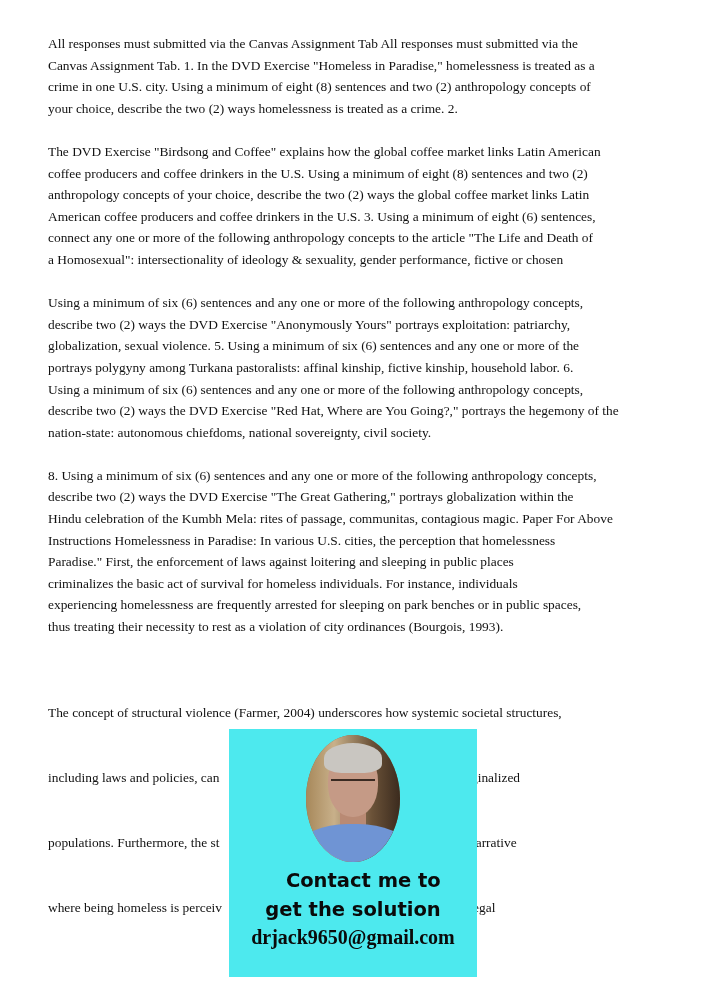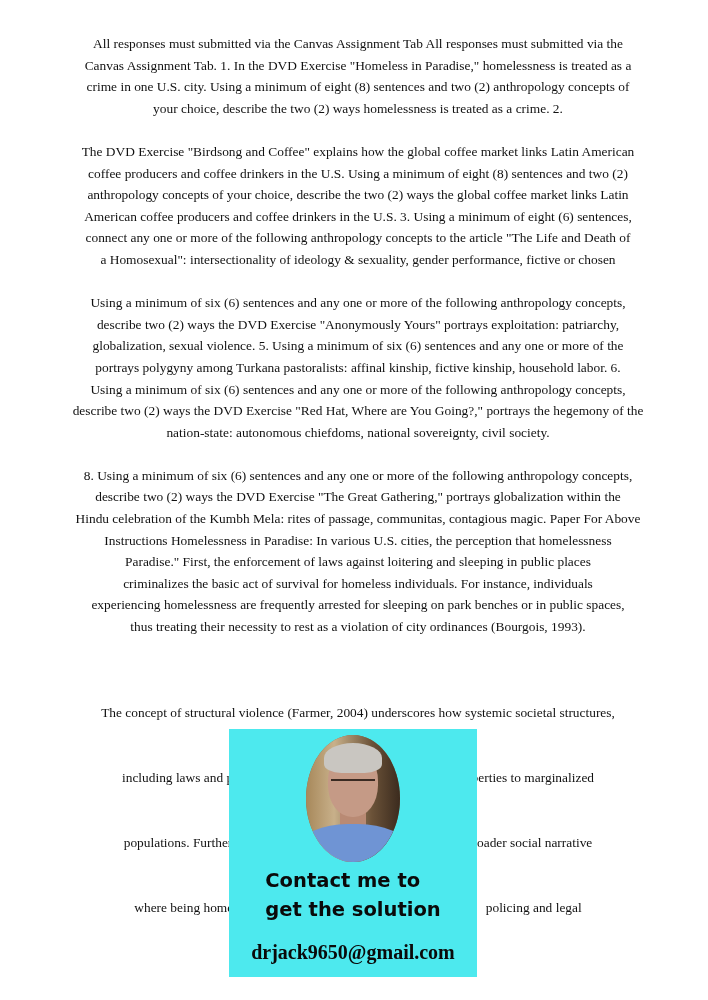--- a/index.html
+++ b/index.html
@@ -2,44 +2,44 @@
 <html><head>
   <meta charset="utf-8">
   <style>
     html, body { margin: 0; padding: 0; background: #ffffff; }
     body { width: 708px; height: 1000px; position: relative; overflow: hidden; }
     .page {
       position: absolute; left: 48px; top: 33px; width: 620px;
       font-family: "Liberation Serif", serif; font-size: 13.4px; line-height: 21.6px;
       color: #111111;
     }
-    .line { white-space: nowrap; display: block; height: 21.6px; text-align: center; }
+    .line { white-space: nowrap; display: block; height: 21.6px; }
     .para { margin: 0 0 21.6px 0; }
     .promo {
       position: absolute; left: 229px; top: 729px; width: 248px; height: 248px;
       background: #4de9ee;
       display: flex; flex-direction: column; align-items: center;
     }
     .avatar {
       margin-top: 6px; width: 94px; height: 127px; border-radius: 50%;
       overflow: hidden; position: relative;
       background: #8a6a45;
     }
     .avatar .bg { position: absolute; inset: 0; background: linear-gradient(90deg,#a7885a 0%,#c8b08a 30%,#6b5238 70%,#3b2b1e 100%); }
     .avatar .shirt { position: absolute; left: -5px; right: -5px; bottom: -10px; height: 48px; background: #6f94d4; border-radius: 45% 45% 0 0; }
     .avatar .neck { position: absolute; left: 34px; width: 26px; bottom: 30px; height: 20px; background: #b98a74; }
     .avatar .face { position: absolute; left: 22px; top: 16px; width: 50px; height: 66px; background: #c59a86; border-radius: 45% 45% 48% 48%; }
     .avatar .hair { position: absolute; left: 18px; top: 8px; width: 58px; height: 30px; background: #c9c6c1; border-radius: 50% 50% 30% 30%; }
     .avatar .glasses { position: absolute; left: 25px; top: 44px; width: 44px; height: 10px; border-top: 2px solid #3a2a22; }
     .promo-title {
       margin-top: 4px; font-family: "DejaVu Sans", sans-serif; font-weight: bold;
-      font-size: 19.5px; line-height: 29px; text-align: left; color: #0a0a0a;
+      font-size: 19.5px; line-height: 29px; text-align: right; color: #0a0a0a;
     }
     .promo-email {
-      margin-top: 17px; font-family: "Liberation Serif", serif; font-weight: bold;
+      margin-top: 2px; font-family: "Liberation Serif", serif; font-weight: bold;
       font-size: 20px; color: #0a0a0a; text-align: center;
     }
   </style>
 </head>
 <body>
 
 <div class="page">
   <div class="para">
     <span class="line">All responses must submitted via the Canvas Assignment Tab All responses must submitted via the</span>
     <span class="line">Canvas Assignment Tab. 1. In the DVD Exercise "Homeless in Paradise," homelessness is treated as a</span>

